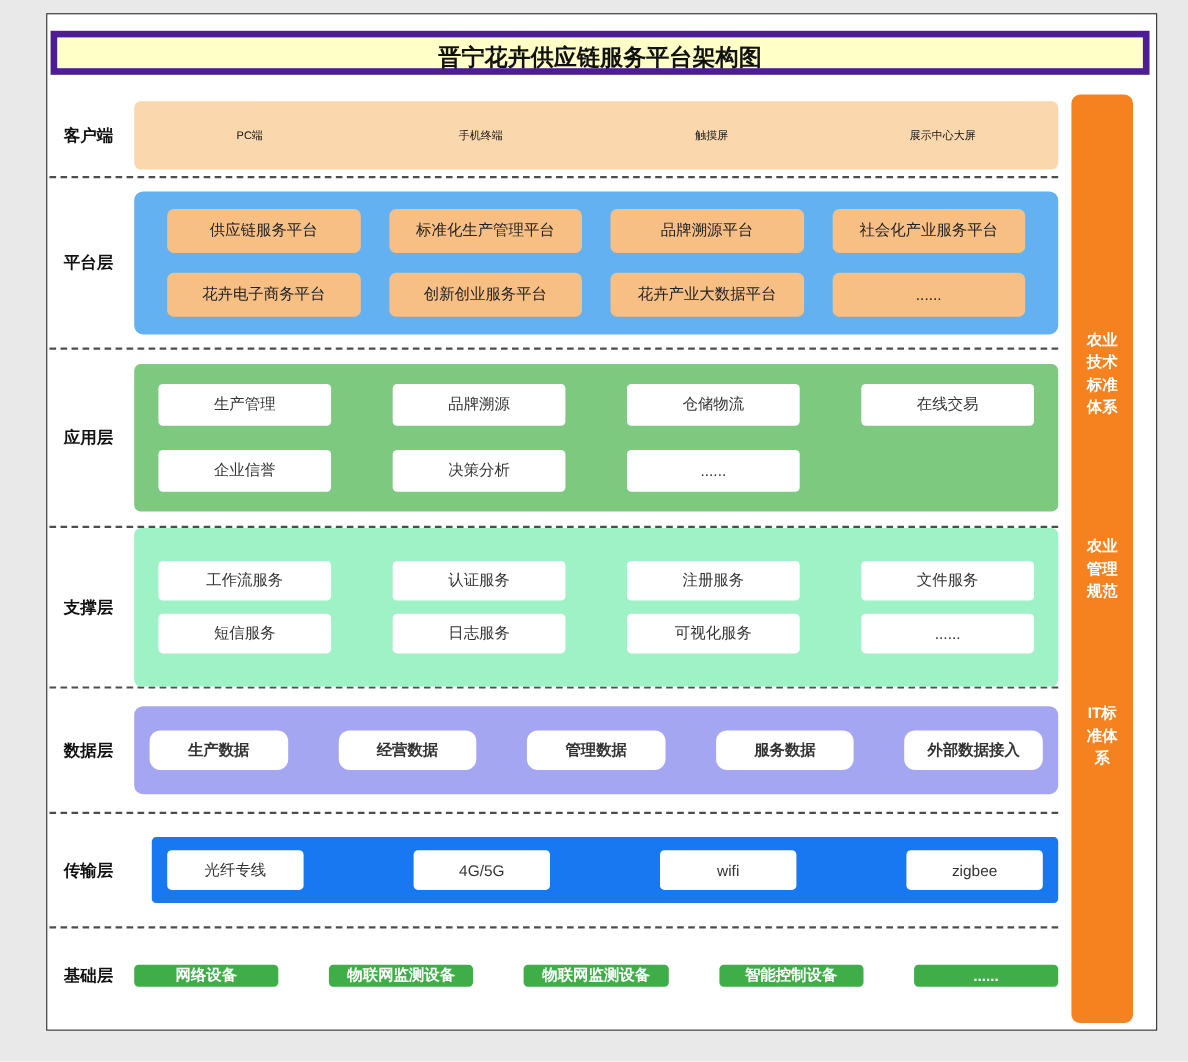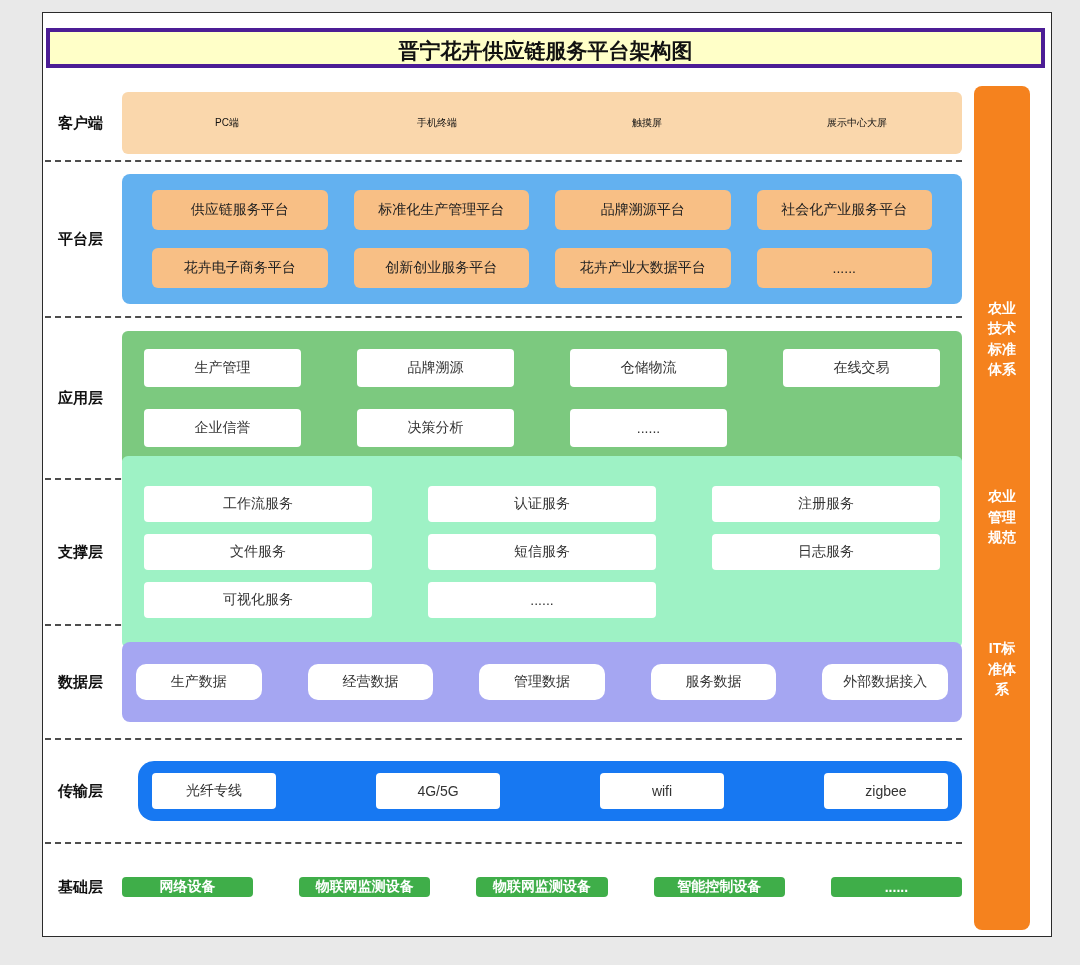--- a/index.html
+++ b/index.html
@@ -18,21 +18,21 @@
     border: 1px solid #2b2b2b;
     padding: 15px 5px 0 2px;
   }
   .title {
     height: 40px;
     line-height: 38px;
     text-align: center;
     font-size: 21px;
     font-weight: bold;
     background: var(--title-bg, #ffffc8);
-    border: 4px solid #4c1d95;
+    border: 6px solid #4c1d95;
     margin: 0 1px;
   }
   .main { display: flex; margin-top: 18px; padding-right: 16px; }
   .rows { flex: 1; min-width: 0; }
   .row { display: flex; align-items: center; }
   .row:not(:last-child) { border-bottom: 2px dashed #4d4d4d; }
   .layer-label {
     width: 77px;
     flex-shrink: 0;
     padding-left: 13px;
@@ -92,38 +92,38 @@
     grid-template-columns: repeat(4, 1fr);
     gap: 22px 56px;
   }
   .app-container .white-box { height: 38px; }
 
   .support-container {
     background: var(--support-container, #9ef2c5);
     border-radius: 6px;
     padding: 30px 22px;
     display: grid;
-    grid-template-columns: repeat(3, 1fr);
+    grid-template-columns: repeat(4, 1fr);
     gap: 12px 56px;
   }
   .support-container .white-box { height: 36px; }
 
   .data-container {
     background: var(--data-container, #a5a6f2);
     border-radius: 8px;
     padding: 22px 14px;
     display: grid;
     grid-template-columns: repeat(5, 1fr);
     gap: 0 46px;
   }
-  .data-container .white-box { height: 36px; border-radius: 10px; }
+  .data-container .white-box { height: 36px; border-radius: 10px; font-weight: bold; }
 
   .trans-container {
     background: var(--transmission-container, #1778f2);
-    border-radius: 16px;
+    border-radius: 4px;
     padding: 12px 14px;
     display: grid;
     grid-template-columns: repeat(4, 1fr);
     gap: 0 100px;
     margin-left: 16px;
   }
   .trans-container .white-box { height: 36px; }
 
   .base-row {
     display: grid;

